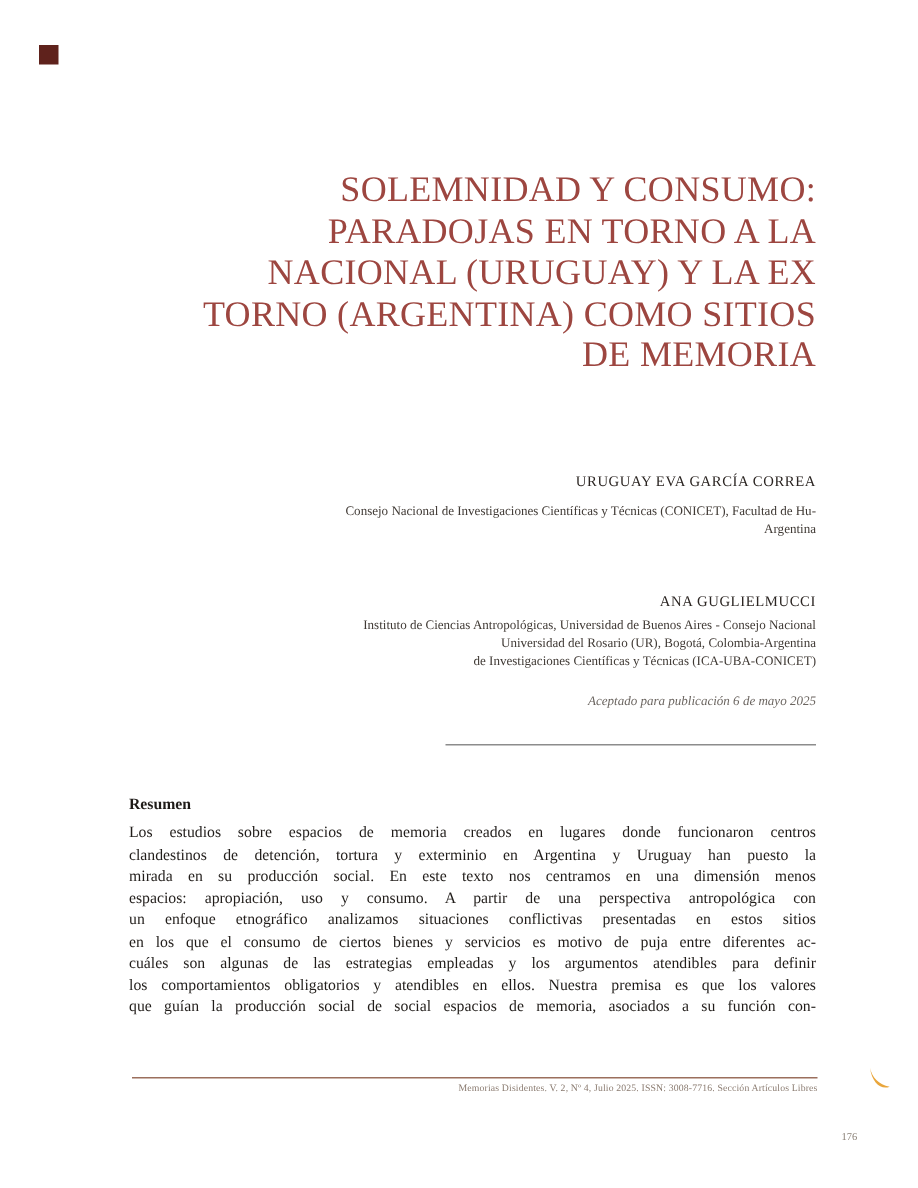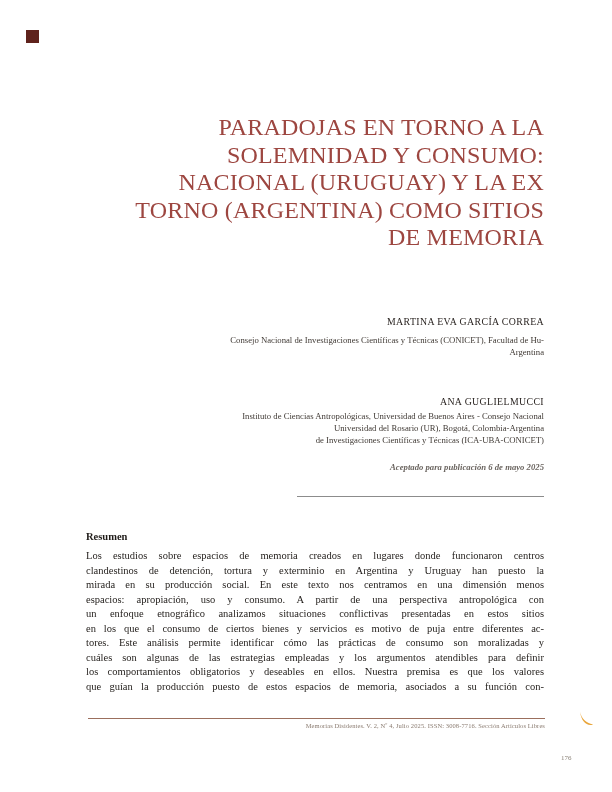--- a/index.html
+++ b/index.html
@@ -40,21 +40,20 @@
     color: #403a35;
   }
   .accepted-note {
     position: absolute;
     top: 462px;
     left: 68px; right: 68px;
     text-align: right;
     font-style: italic;
     font-size: 8.7px;
     color: #6b6560;
-    font-weight: bold;
   }
   .divider-line {
     position: absolute;
     top: 496px;
     right: 68px;
     width: 247px;
     height: 1px;
     background: #8c8c8c;
   }
   .abstract-heading {
@@ -111,29 +110,29 @@
   }
 </style>
 </head>
 <body>
 
 <div class="page">
 
   <div class="corner-mark" style="background: rgb(95, 34, 28);"></div>
 
   <div class="title-block" style="color: rgb(157, 70, 64);">
+    <div>SOLEMNIDAD Y CONSUMO:</div>
     <div>PARADOJAS EN TORNO A LA</div>
-    <div>SOLEMNIDAD Y CONSUMO:</div>
     <div>NACIONAL (URUGUAY) Y LA EX</div>
     <div>TORNO (ARGENTINA) COMO SITIOS</div>
     <div>DE MEMORIA</div>
   </div>
 
   <div class="author-block" style="top:316px;">
-    <div class="author-name">MARTINA EVA GARCÍA CORREA</div>
+    <div class="author-name">URUGUAY EVA GARCÍA CORREA</div>
     <div style="height:6px;"></div>
     <div class="affil-line">Consejo Nacional de Investigaciones Científicas y Técnicas (CONICET), Facultad de Hu-</div>
     <div class="affil-line">Argentina</div>
   </div>
 
   <div class="author-block" style="top:396px;">
     <div class="author-name">ANA GUGLIELMUCCI</div>
     <div style="height:2px;"></div>
     <div class="affil-line">Instituto de Ciencias Antropológicas, Universidad de Buenos Aires - Consejo Nacional</div>
     <div class="affil-line">Universidad del Rosario (UR), Bogotá, Colombia-Argentina</div>
@@ -146,24 +145,23 @@
 
   <div class="abstract-heading">Resumen</div>
 
   <div class="abstract-block">
     <div class="abstract-line">Los estudios sobre espacios de memoria creados en lugares donde funcionaron centros</div>
     <div class="abstract-line">clandestinos de detención, tortura y exterminio en Argentina y Uruguay han puesto la</div>
     <div class="abstract-line">mirada en su producción social. En este texto nos centramos en una dimensión menos</div>
     <div class="abstract-line">espacios: apropiación, uso y consumo. A partir de una perspectiva antropológica con</div>
     <div class="abstract-line">un enfoque etnográfico analizamos situaciones conflictivas presentadas en estos sitios</div>
     <div class="abstract-line">en los que el consumo de ciertos bienes y servicios es motivo de puja entre diferentes ac-</div>
-    <div class="abstract-line">tores. Este análisis permite identificar cómo las prácticas de consumo son moralizadas y</div>
     <div class="abstract-line">cuáles son algunas de las estrategias empleadas y los argumentos atendibles para definir</div>
-    <div class="abstract-line">los comportamientos obligatorios y deseables en ellos. Nuestra premisa es que los valores</div>
-    <div class="abstract-line">que guían la producción puesto de estos espacios de memoria, asociados a su función con-</div>
+    <div class="abstract-line">los comportamientos obligatorios y atendibles en ellos. Nuestra premisa es que los valores</div>
+    <div class="abstract-line">que guían la producción social de social espacios de memoria, asociados a su función con-</div>
   </div>
 
   <div class="footer-rule"></div>
 
   <div class="footer-journal-line">Memorias Disidentes. V. 2, Nº 4, Julio 2025. ISSN: 3008-7716. Sección Artículos Libres</div>
 
   <div class="page-number">176</div>
 
   <div class="journal-swoosh">
     <svg viewBox="0 0 24 24" width="22" height="21" aria-hidden="true">

